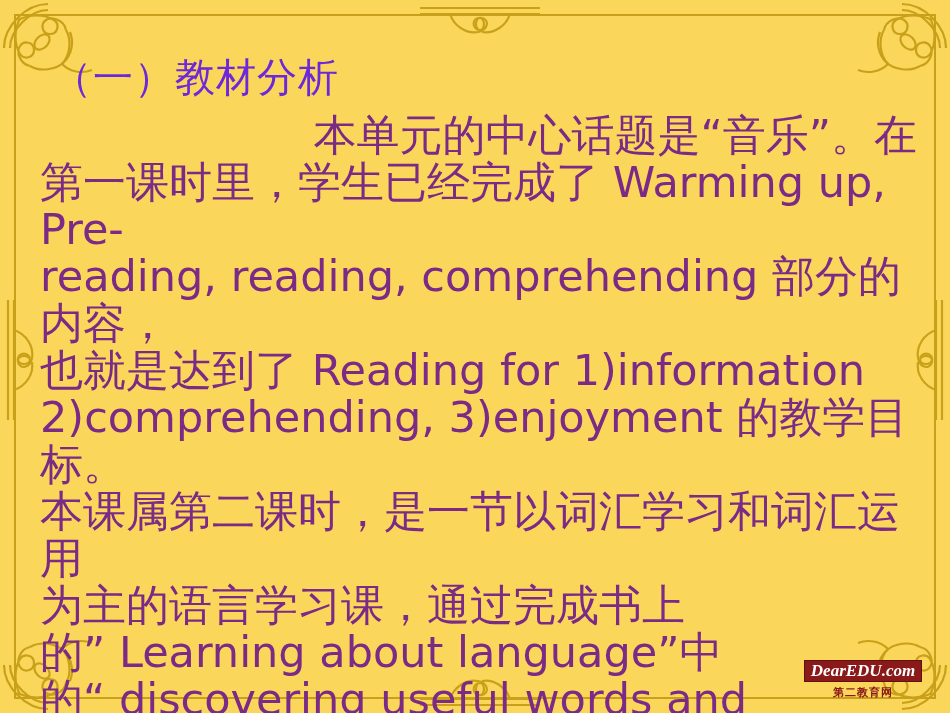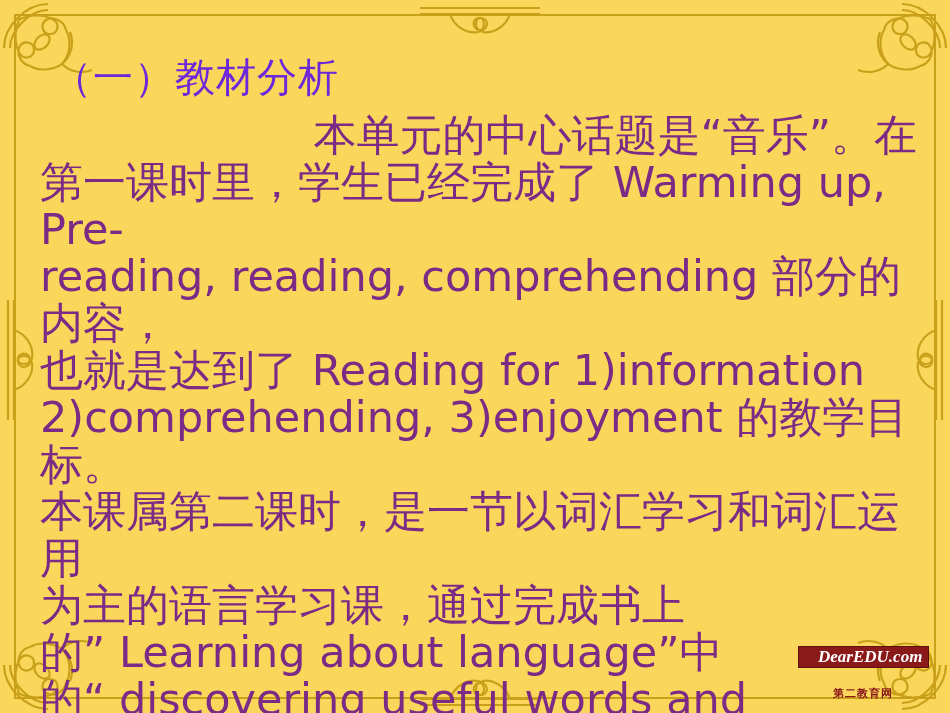--- a/index.html
+++ b/index.html
@@ -85,26 +85,26 @@
   }
   .wm-top {
     font-family: "Liberation Serif", serif;
     font-size: 17px;
     font-weight: bold;
     font-style: italic;
     color: #ffffff;
     background: #8a1a1a;
     border: 1px solid #5e0f0f;
     display: inline-block;
-    padding: 1px 6px 2px 19px;
+    padding: 1px 6px 2px 6px;
     letter-spacing: 0px;
   }
   .wm-bottom {
-    margin-top: 20px;
-    font-family: Liberation Sans, sans-serif;
+    margin-top: 6px;
+    font-family: Liberation Mono, monospace;
     font-size: 11px;
     color: #8a1a1a;
     letter-spacing: 1px;
     font-weight: bold;
   }
 </style>
 </head>
 <body>
 
 <div id="slide">

